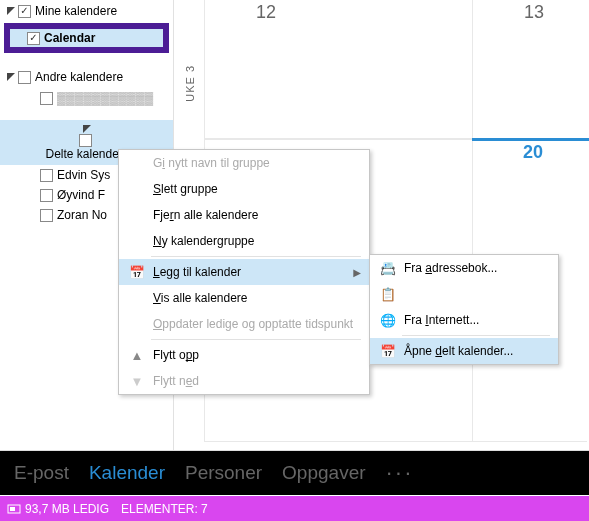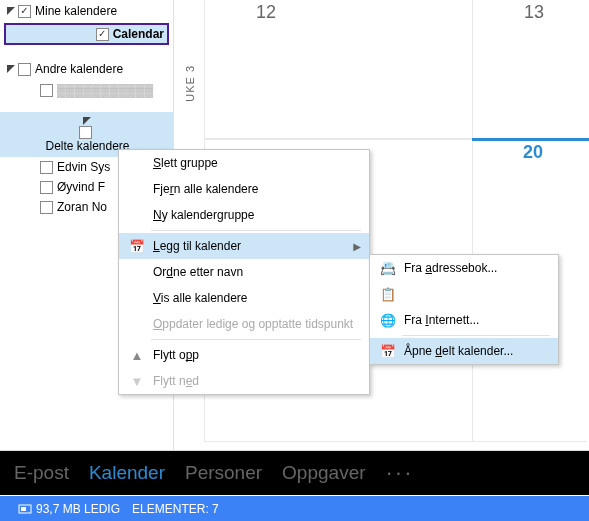--- a/index.html
+++ b/index.html
@@ -8,21 +8,21 @@
 .main-area { display: flex; height: 450px; }
 
 .sidebar { width: 174px; background: #fff; border-right: 1px solid #e1e1e1; padding-top: 0px; }
 .cal-group-head { display: flex; align-items: center; padding: 4px 4px 4px 6px; cursor: pointer; }
 .cal-group-head.highlight { background: #cde6f7; flex-direction: column; }
 .tri { width: 10px; height: 10px; display: inline-flex; align-items: center; justify-content: center; margin-right: 2px; }
 .tri svg { display:block; }
 .chk { width: 13px; height: 13px; border: 1px solid #888; margin-right: 4px; display:inline-flex; align-items:center; justify-content:center; background:#fff;}
 .chk.checked::after { content:"✓"; font-size:10px; color:#333; line-height:10px;}
 .cal-item { display:flex; align-items:center; padding: 3px 4px 3px 28px; cursor:pointer; }
-.cal-item.selected { background: #cde6f7; border: 2px solid #4c1d95; padding:2px 3px 2px 31px;justify-content:flex-end;}
+.cal-item.selected { background: #cde6f7; border: 6px solid #4c1d95; padding:2px 3px 2px 17px;}
 .cal-item.sub { padding-left: 40px; }
 .disabled-text { color:#bbb; filter: blur(0.5px); }
 .bold { font-weight:600; }
 
 .calendar-grid { flex:1; position:relative; background:#fff;}
 .day-col { position:absolute; top:0; bottom:8px; border-left:1px solid #e8e8e8; }
 .day-col.c1 { left: 30px; width: 268px;}
 .day-col.c2 { left: 298px; width: 115px;}
 .day-num { position:absolute; top:2px; left:8px; font-size:18px; color:#666;margin-left:43px;}
 .day-num.highlight { color:#2a8dd4; font-weight:600;}
@@ -41,21 +41,21 @@
 .cm-text { flex:1; }
 .cm-submenu-arrow { font-size:10px; color:#666;}
 .cm-underline { text-decoration: underline; text-decoration-skip-ink: none;}
 .cm-sep { height:1px; background:#e1e1e1; margin: 2px 8px 2px 32px;}
 
 .nav-bar { position:absolute; left:0; right:0; top:450px; height:45px; background:#000000; border-top:1px solid #ddd; display:flex; align-items:center; padding-left:14px; gap:20px;}
 .nav-item { font-size:19px; color:#666; cursor:pointer; font-weight:300;}
 .nav-item.active { color:#2a8dd4;}
 .nav-more { font-size:22px; color:#666; letter-spacing:2px; cursor:pointer;}
 
-.status-bar { position:absolute; left:0; right:0; bottom:0; height:25px; background:#3b82f6; color:#fff; display:flex; align-items:center; padding-left:18px; font-size:11px; gap:12px;}
+.status-bar { position:absolute; left:0; right:0; bottom:0; height:25px; background:#d946ef; color:#fff; display:flex; align-items:center; padding-left:7px; font-size:11px; gap:12px;}
 .status-icon { width:14px; height:14px; display:inline-flex;}
 .status-seg { display:flex; align-items:center; gap:4px;}
 
 </style>
 </head>
 <body>
 
 <div class="main-area">
   <div class="sidebar">
 
@@ -124,41 +124,41 @@
       <span class="day-num">13</span>
     </div>
     <div class="hline" style="top:138px;"></div>
     <div class="hline blue" style="top:138px; left:298px;"></div>
     <span class="day-num highlight" style="left:306px; top:142px;">20</span>
     <div class="grid-bottom-border"></div>
   </div>
 </div>
 
 <div class="context-menu cm1">
+  <div class="cm-item disabled">
+    <span class="cm-icon"></span>
+    <span class="cm-text"><span>G</span><span class="cm-underline">i</span><span> nytt navn til gruppe</span></span>
+  </div>
   <div class="cm-item">
     <span class="cm-icon"></span>
     <span class="cm-text"><span></span><span class="cm-underline">S</span><span>lett gruppe</span></span>
   </div>
   <div class="cm-item">
     <span class="cm-icon"></span>
     <span class="cm-text"><span>Fje</span><span class="cm-underline">r</span><span>n alle kalendere</span></span>
   </div>
   <div class="cm-item">
     <span class="cm-icon"></span>
     <span class="cm-text"><span></span><span class="cm-underline">N</span><span>y kalendergruppe</span></span>
   </div>
   <div class="cm-sep"></div>
   <div class="cm-item highlight">
     <span class="cm-icon">📅</span>
     <span class="cm-text"><span></span><span class="cm-underline">L</span><span>egg til kalender</span></span>
     <span class="cm-submenu-arrow">▶</span>
-  </div>
-  <div class="cm-item">
-    <span class="cm-icon"></span>
-    <span class="cm-text"><span>Or</span><span class="cm-underline">d</span><span>ne etter navn</span></span>
   </div>
   <div class="cm-item">
     <span class="cm-icon"></span>
     <span class="cm-text"><span></span><span class="cm-underline">V</span><span>is alle kalendere</span></span>
   </div>
   <div class="cm-item disabled">
     <span class="cm-icon"></span>
     <span class="cm-text"><span></span><span class="cm-underline">O</span><span>ppdater ledige og opptatte tidspunkt</span></span>
   </div>
   <div class="cm-sep"></div>

